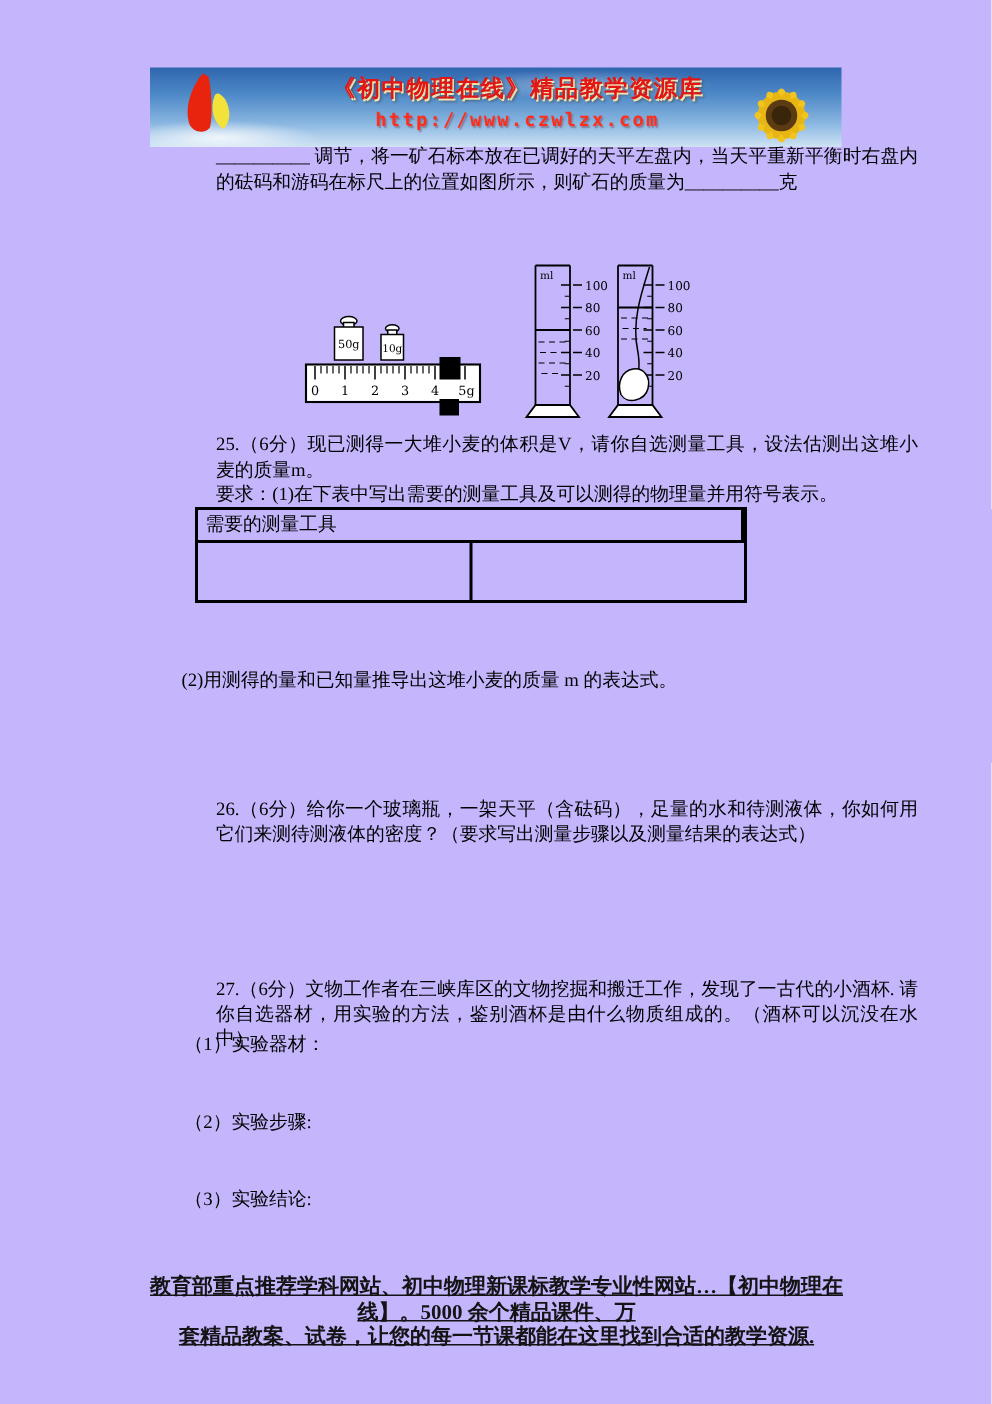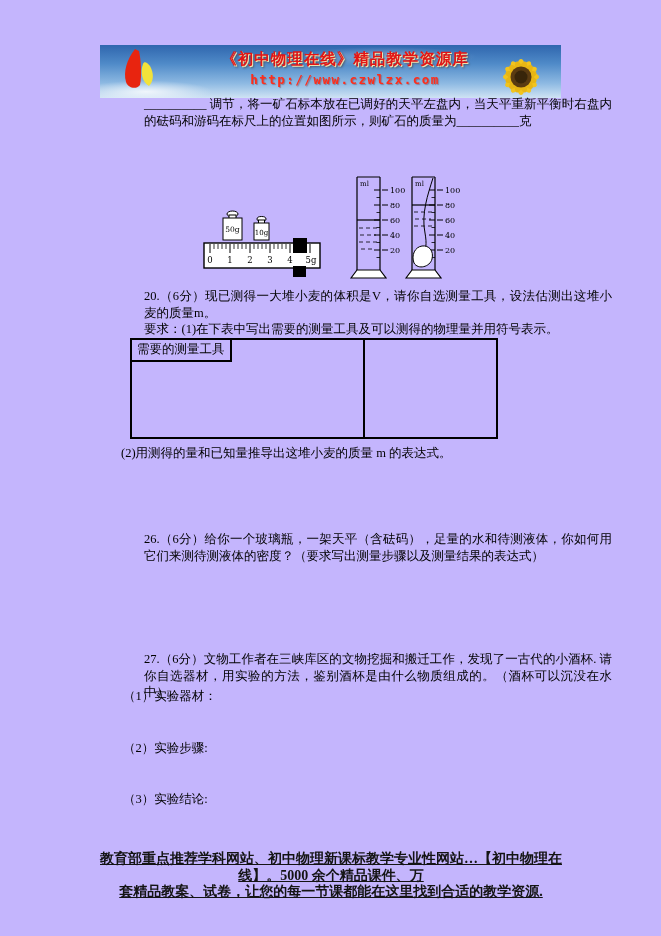--- a/index.html
+++ b/index.html
@@ -26,22 +26,22 @@
       text-align:justify;margin-left:47px;}
   .indent{text-indent:2em;}
   .sub{position:absolute;font-size:12.5px;line-height:16.5px;}
 
   
   .figure{position:absolute;left:195px;top:170px;}
   .figure path,.figure rect,.figure line,.figure ellipse,.figure polygon{vector-effect:none;}
   .figure text{font-family:"DejaVu Serif",serif;fill:#000;}
 
   
-  .q25-table{position:absolute;left:130px;top:338px;width:368px;height:101px;
-    border:2px solid #000;box-sizing:border-box;display:flex;flex-direction:row;
+  .q25-table{position:absolute;left:130px;top:338px;width:368px;height:64px;
+    border:2px solid #000;box-sizing:border-box;display:flex;flex-direction:column;
     font-size:12.5px;}
   .t-row{display:flex;}
   .t-head{height:20px;border-bottom:2px solid #000;}
   .t-body{flex:1;}
   .t-cell{flex:1;padding:1px 5px;box-sizing:border-box;}
   .t-cell:first-child{border-right:2px solid #000;}
 
   
   .footer{position:absolute;left:81px;top:851px;width:500px;text-align:center;
     font-size:14px;line-height:16.5px;font-weight:bold;color:#141414;text-decoration:underline;}
@@ -146,21 +146,21 @@
       <g stroke="none" fill="#000" font-size="8">
         <text x="250" y="23">100</text>
         <text x="250" y="38">80</text>
         <text x="250" y="53">60</text>
         <text x="250" y="68">40</text>
         <text x="250" y="83">20</text>
       </g>
     </g>
   </svg>
 
-  <div class="tx" style="top:288px">20.（6分）现已测得一大堆小麦的体积是V，请你自选测量工具，设法估测出这堆小麦的质量m。</div>
+  <div class="tx" style="top:288px">25.（6分）现已测得一大堆小麦的体积是V，请你自选测量工具，设法估测出这堆小麦的质量m。</div>
   <div class="tx" style="top:321px">要求：(1)在下表中写出需要的测量工具及可以测得的物理量并用符号表示。</div>
 
   <div class="q25-table">
     <div class="t-row t-head">
       <div class="t-cell">需要的测量工具</div>
     </div>
     <div class="t-row t-body">
       <div class="t-cell"></div>
       <div class="t-cell"></div>
     </div>

